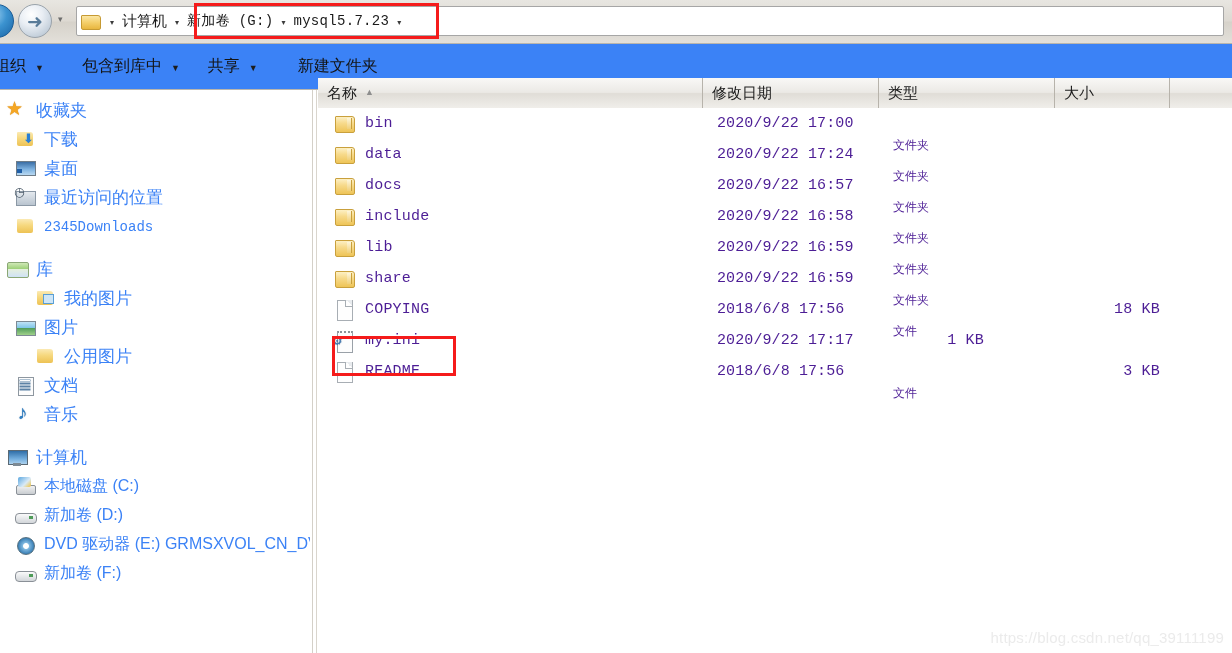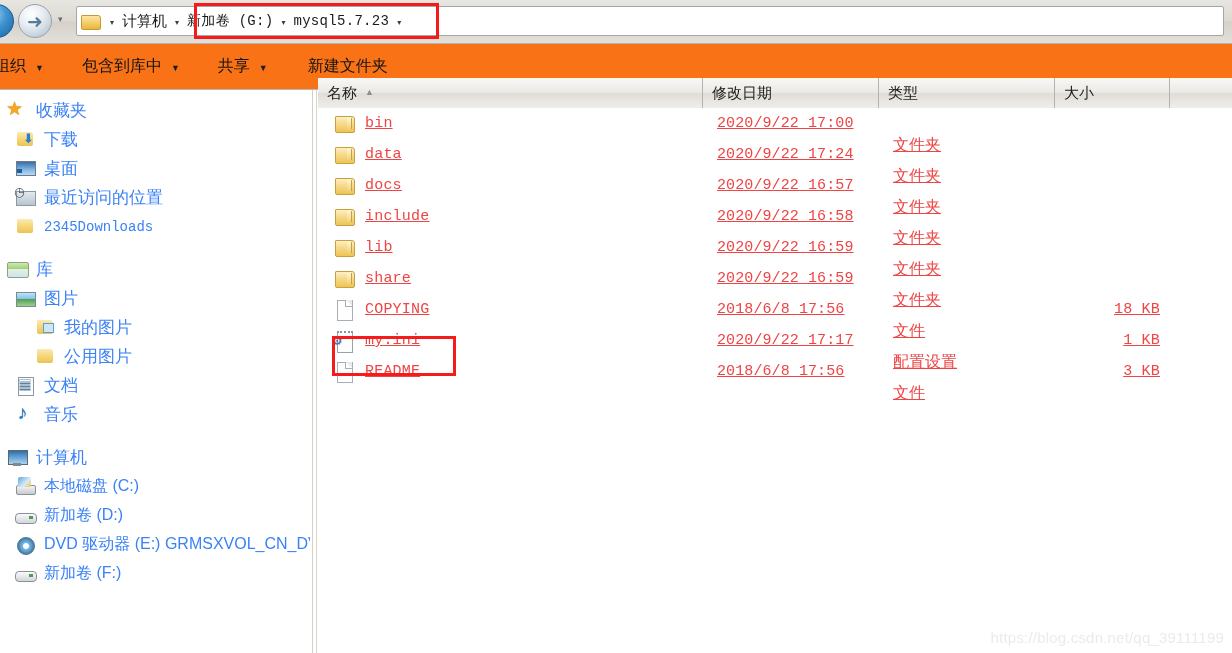--- a/index.html
+++ b/index.html
@@ -95,37 +95,37 @@
     border: 3px solid #f51b1b;
     pointer-events: none;
     background: transparent;
   }
 
   
   #toolbar {
     position: absolute;
     left: 0; top: 44px;
     width: 1232px; height: 46px;
-    background: #f97316;
+    background: #3b82f6;
     border-bottom: 1px solid #bab6ae;
     display: flex;
     align-items: center;
   }
   .tb-item {
     display: flex; align-items: center;
     height: 32px;
     padding: 0 8px;
     font-size: 16px;
     color: #141414;
     white-space: nowrap;
   }
   .tb-caret { font-size: 9px; margin-left: 9px; color: #1c1c1c; transform: translateY(1px); }
   #tb-organize { margin-left: -14px; }
   #tb-include { margin-left: 22px; }
-  #tb-share { margin-left: 22px; }
+  #tb-share { margin-left: 12px; }
   #tb-newfolder { margin-left: 24px; }
 
   
   #sidebar {
     position: absolute;
     left: 0; top: 90px;
     width: 310px; height: 563px;
     background: #ffffff;
     overflow: hidden;
     padding-top: 6px;
@@ -324,35 +324,34 @@
   }
 
   
   #rows { position: relative; }
   .frow {
     display: flex;
     align-items: center;
     height: 31px;
     font-family: "Liberation Mono", "DejaVu Sans Mono", monospace;
     font-size: 15px;
-    color: #ef4444;
+    color: #4c1d95;
     cursor: default;
-    text-decoration: underline;
   }
   .cell-name {
     width: 385px;
     display: flex; align-items: center;
     padding-left: 16px;
   }
   .cell-name .fname { margin-left: 11px; letter-spacing: 0.2px; }
   .cell-date { width: 176px; padding-left: 14px; letter-spacing: 0.1px; }
   .cell-type {
     width: 176px; padding-left: 14px;
     font-family: "Liberation Sans", "DejaVu Sans", sans-serif;
-    font-size: 16px;
+    font-size: 12px;
     margin-top: 44px;
   }
   .cell-size {
     width: 115px; padding-right: 10px;
     text-align: right;
     letter-spacing: 0.2px;
   }
 
   
   .ficon { width: 20px; height: 22px; position: relative; flex: 0 0 auto; }
@@ -481,27 +480,27 @@
       <span class="ic ic-folder"></span>
       <span class="label mono">2345Downloads</span>
     </div>
 
     <div class="nav-gap"></div>
 
     <div class="nav-row">
       <span class="ic ic-library"></span>
       <span class="label">库</span>
     </div>
-    <div class="nav-row indent1">
-      <span class="ic ic-picture"></span>
-      <span class="label">图片</span>
-    </div>
     <div class="nav-row indent2">
       <span class="ic ic-folder ic-folder-pic"></span>
       <span class="label">我的图片</span>
+    </div>
+    <div class="nav-row indent1">
+      <span class="ic ic-picture"></span>
+      <span class="label">图片</span>
     </div>
     <div class="nav-row indent2">
       <span class="ic ic-folder"></span>
       <span class="label">公用图片</span>
     </div>
     <div class="nav-row indent1">
       <span class="ic ic-doc"></span>
       <span class="label">文档</span>
     </div>
     <div class="nav-row indent1">
@@ -626,21 +625,20 @@
         <div class="cell-type">文件</div>
         <div class="cell-size">18 KB</div>
       </div>
 
       <div class="frow">
         <div class="cell-name">
           <span class="ficon ficon-ini"></span>
           <span class="fname">my.ini</span>
         </div>
         <div class="cell-date">2020/9/22 17:17</div>
-        <div class="cell-type">配置设置</div>
         <div class="cell-size">1 KB</div>
       </div>
 
       <div class="frow">
         <div class="cell-name">
           <span class="ficon ficon-file"></span>
           <span class="fname">README</span>
         </div>
         <div class="cell-date">2018/6/8 17:56</div>
         <div class="cell-type">文件</div>

